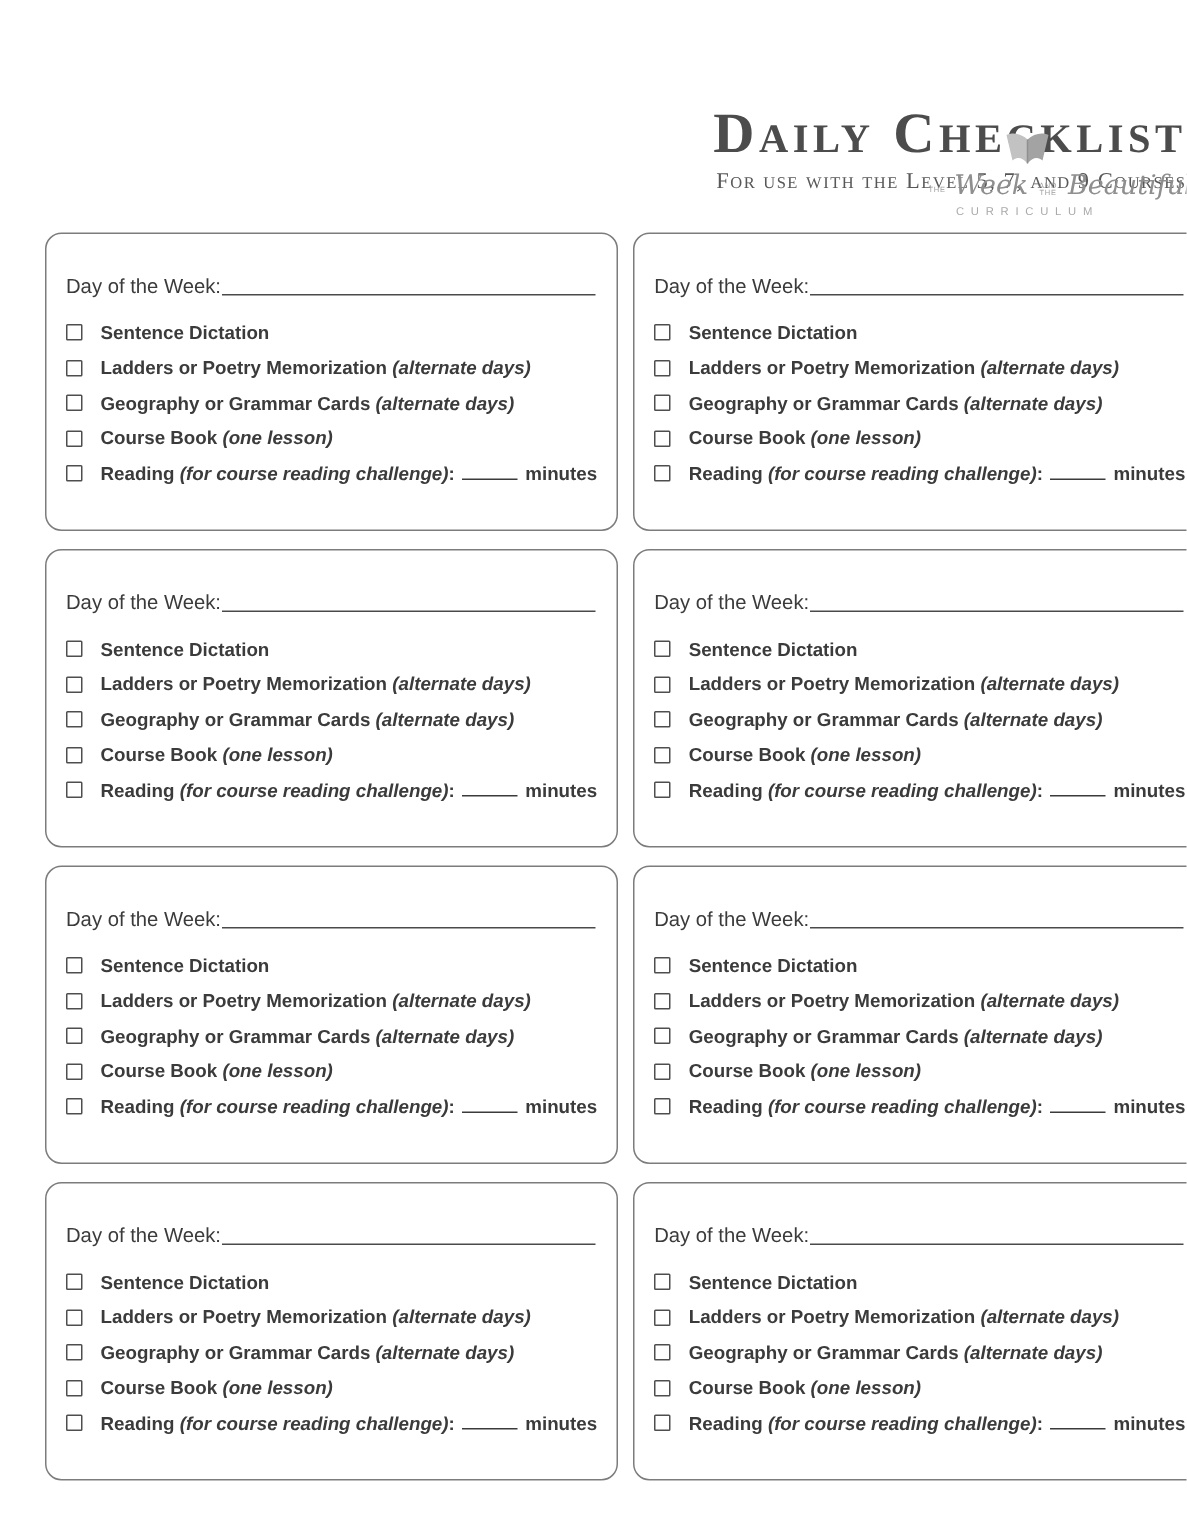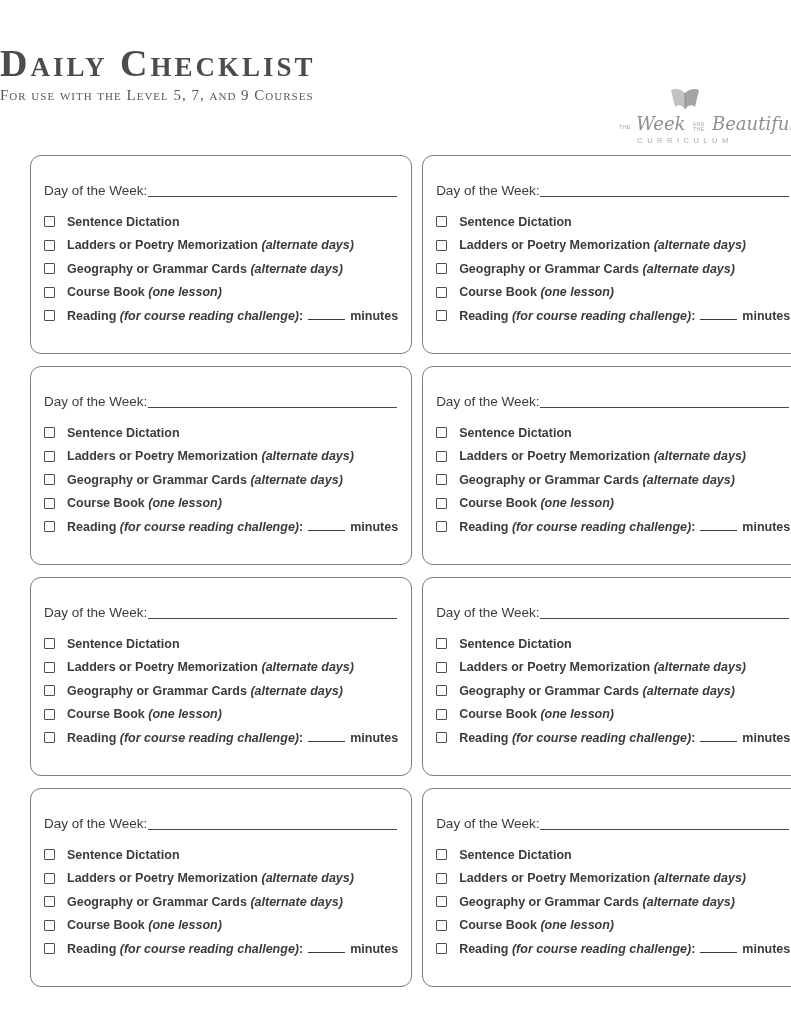--- a/index.html
+++ b/index.html
@@ -6,21 +6,21 @@
   body {
     width: 791px; height: 1024px;
     background: #ffffff;
     font-family: "Liberation Sans", sans-serif;
     color: #3b3b3b;
     position: relative;
     overflow: hidden;
   }
 
   
-  .header { position: relative; padding-top: 44px; text-align: left; }
+  .header { position: relative; padding-top: 70px; text-align: right; }
   .page-title {
     margin: 0;
     font-family: "Liberation Serif", serif;
     font-variant: small-caps;
     font-weight: bold;
     font-size: 38px;
     line-height: 1.0;
     letter-spacing: 3px;
     color: #4c4c4c;
   }

